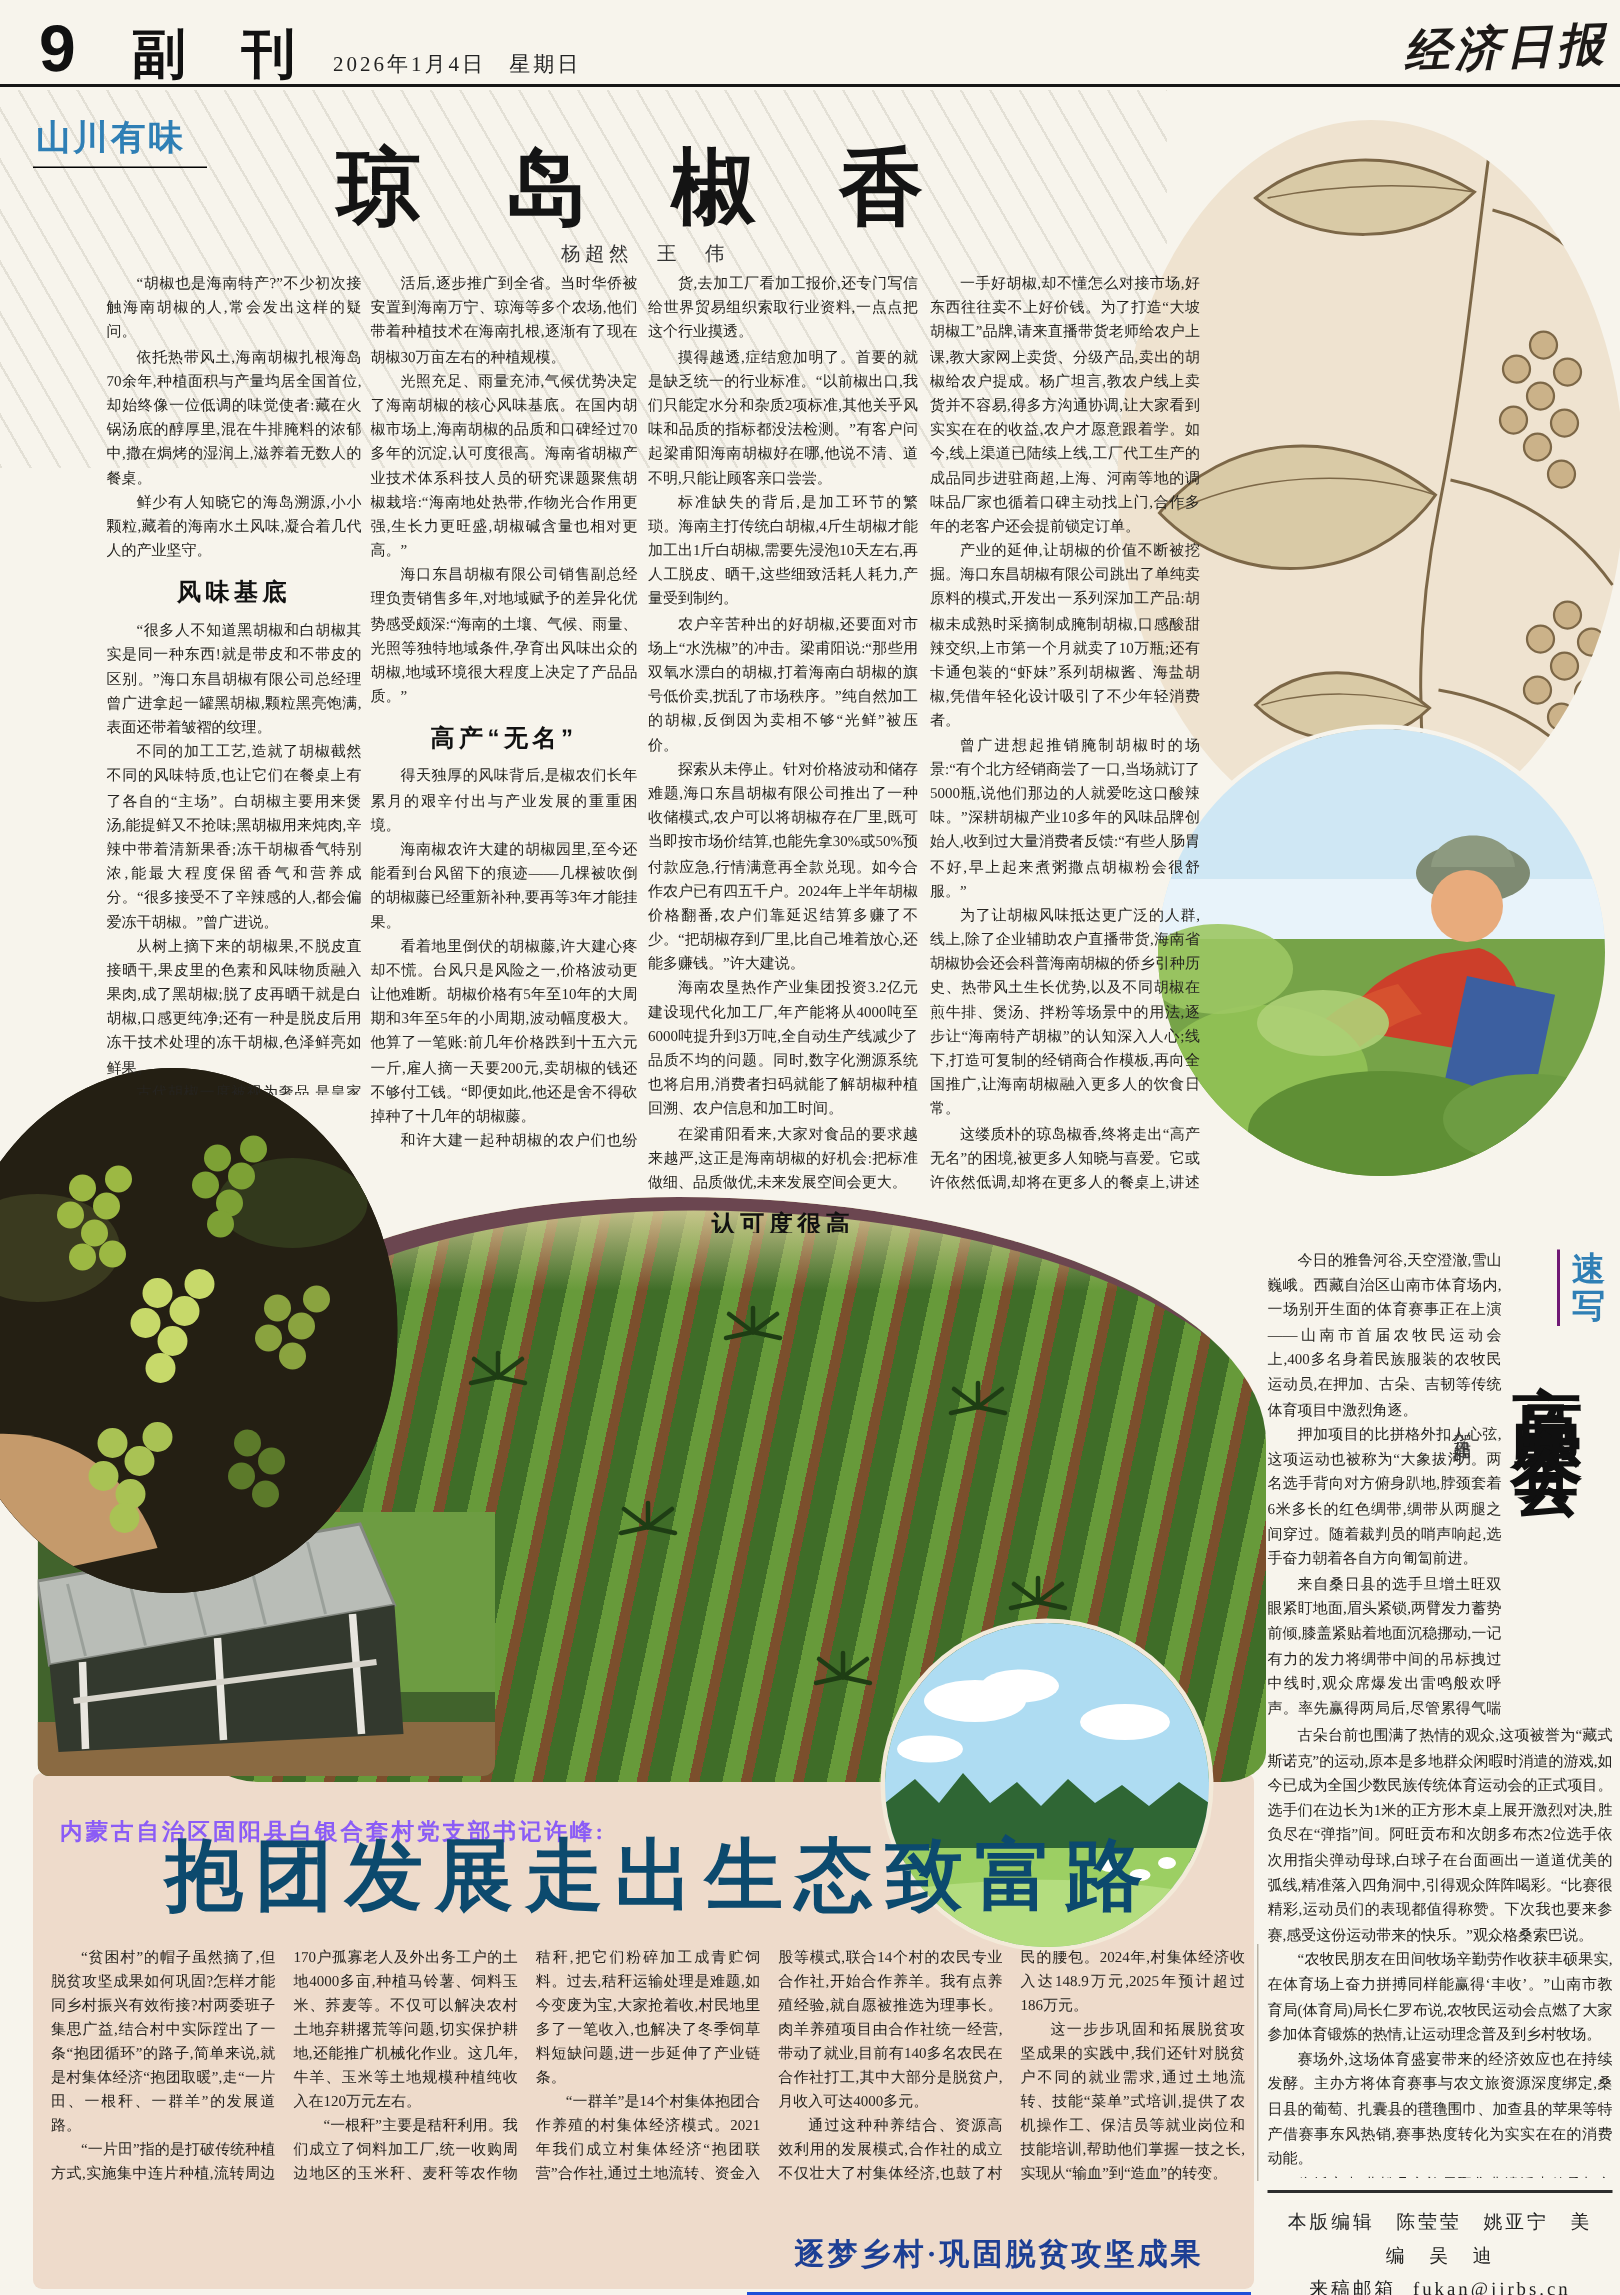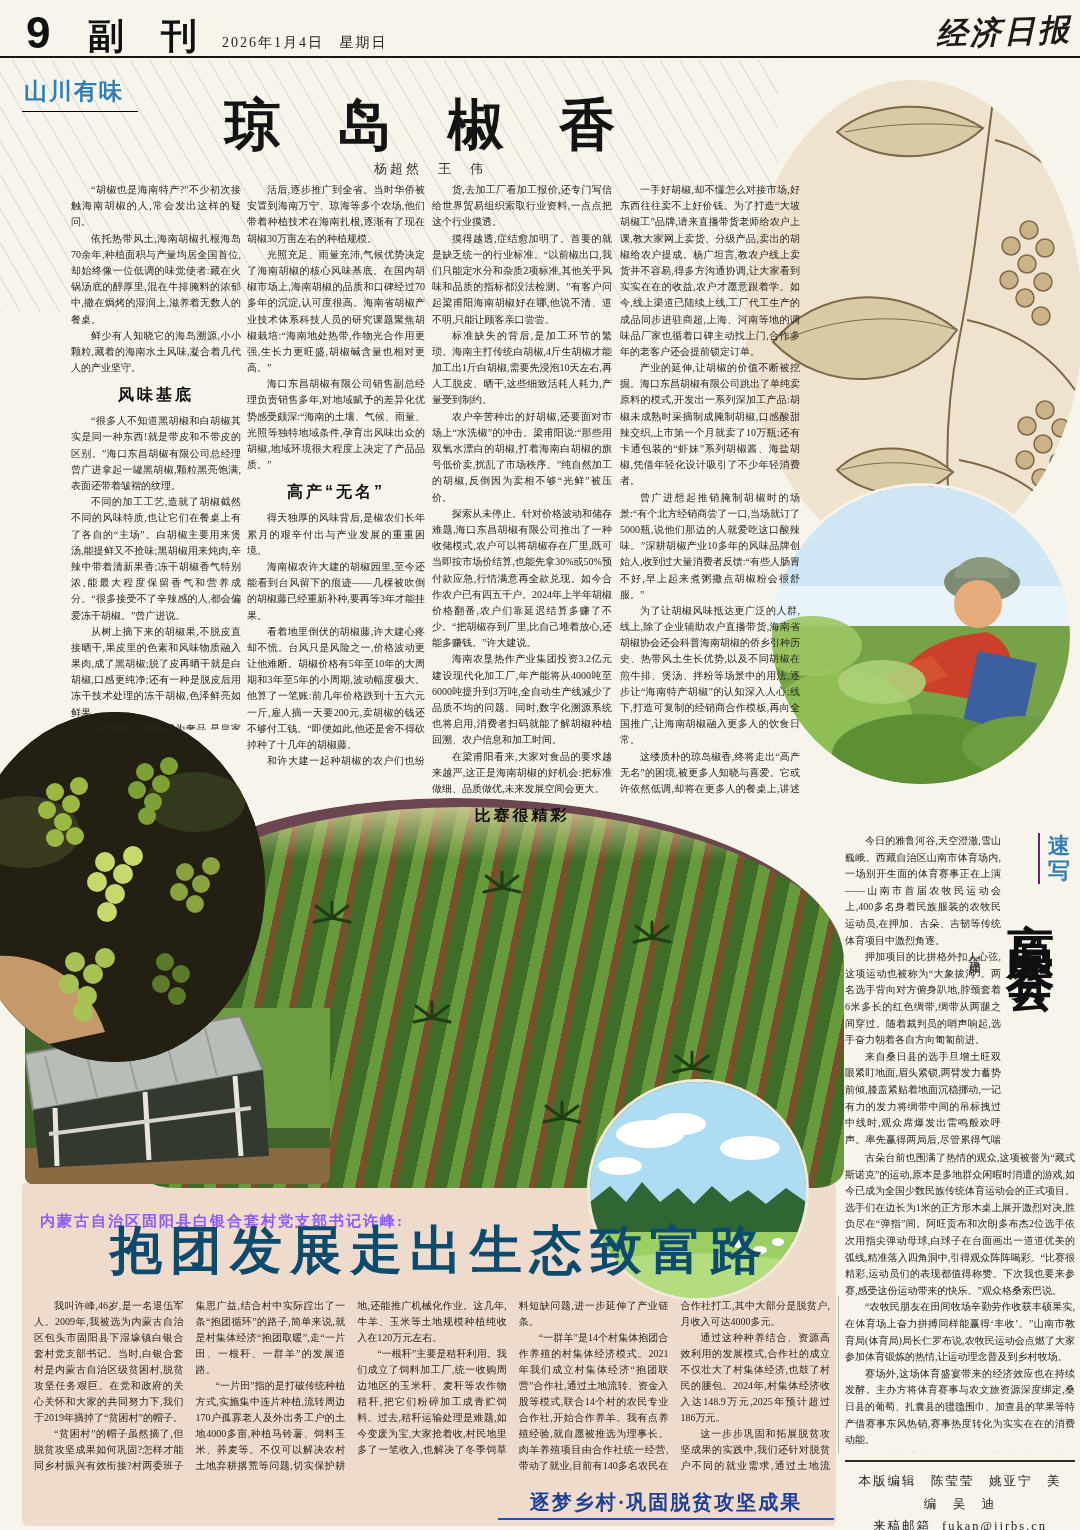--- a/index.html
+++ b/index.html
@@ -62,21 +62,21 @@
   .bottom-panel{position:absolute;left:22px;top:1182px;width:814px;height:344px;background:#eedbcb;border-radius:6px;z-index:1;}
   .kicker{position:absolute;left:40px;top:1212px;width:700px;font:bold 15px "Liberation Serif",serif;color:#8b5cf6;
           letter-spacing:2px;z-index:5;}
   .bottom-headline{position:absolute;left:30px;top:1216px;width:740px;text-align:right;
                    font:bold 52px "Liberation Serif",serif;letter-spacing:8px;color:#0c4a6e;z-index:5;}
   .bottom-cols{position:absolute;left:34px;top:1298px;width:796px;height:188px;z-index:5;
                column-count:5;column-gap:12px;font-size:10px;line-height:1.6;text-align:justify;overflow:hidden;}
   .bottom-cols p{margin:0;text-indent:2em;}
   .banner{position:absolute;left:498px;top:1489px;width:336px;text-align:center;z-index:6;
           font:bold 20px "Liberation Serif",serif;color:#1d3f94;letter-spacing:2px;
-          border-bottom:2px solid #1d4ed8;padding-bottom:2px;}
+          border-bottom:2px solid #1d4ed8;padding-bottom:12px;}
   
   .credits{position:absolute;left:845px;top:1460px;width:230px;z-index:6;}
   .credits .rule{height:2px;background:#2c2c2c;margin-bottom:8px;}
   .credits .line{font:12.5px "Liberation Serif",serif;color:#222;text-align:center;letter-spacing:2px;line-height:1.8;}
   .credits a{color:#222;text-decoration:none;}
 </style>
 </head>
 <body>
 
 <div class="page">
@@ -328,21 +328,21 @@
 
   </div>
   <div class="col" id="col3">
     <p>货,去加工厂看加工报价,还专门写信给世界贸易组织索取行业资料,一点点把这个行业摸透。</p>
     <p>摸得越透,症结愈加明了。首要的就是缺乏统一的行业标准。“以前椒出口,我们只能定水分和杂质2项标准,其他关乎风味和品质的指标都没法检测。”有客户问起梁甫阳海南胡椒好在哪,他说不清、道不明,只能让顾客亲口尝尝。</p>
     <p>标准缺失的背后,是加工环节的繁琐。海南主打传统白胡椒,4斤生胡椒才能加工出1斤白胡椒,需要先浸泡10天左右,再人工脱皮、晒干,这些细致活耗人耗力,产量受到制约。</p>
     <p>农户辛苦种出的好胡椒,还要面对市场上“水洗椒”的冲击。梁甫阳说:“那些用双氧水漂白的胡椒,打着海南白胡椒的旗号低价卖,扰乱了市场秩序。”纯自然加工的胡椒,反倒因为卖相不够“光鲜”被压价。</p>
     <p>探索从未停止。针对价格波动和储存难题,海口东昌胡椒有限公司推出了一种收储模式,农户可以将胡椒存在厂里,既可当即按市场价结算,也能先拿30%或50%预付款应急,行情满意再全款兑现。如今合作农户已有四五千户。2024年上半年胡椒价格翻番,农户们靠延迟结算多赚了不少。“把胡椒存到厂里,比自己堆着放心,还能多赚钱。”许大建说。</p>
     <p>海南农垦热作产业集团投资3.2亿元建设现代化加工厂,年产能将从4000吨至6000吨提升到3万吨,全自动生产线减少了品质不均的问题。同时,数字化溯源系统也将启用,消费者扫码就能了解胡椒种植回溯、农户信息和加工时间。</p>
     <p>在梁甫阳看来,大家对食品的要求越来越严,这正是海南胡椒的好机会:把标准做细、品质做优,未来发展空间会更大。</p>
-    <p class="subhead">比赛很精彩</p>
+    <p class="subhead">认可度很高</p>
 
   </div>
   <div class="col" id="col4">
     <p>一手好胡椒,却不懂怎么对接市场,好东西往往卖不上好价钱。为了打造“大坡胡椒工”品牌,请来直播带货老师给农户上课,教大家网上卖货、分级产品,卖出的胡椒给农户提成。杨广坦言,教农户线上卖货并不容易,得多方沟通协调,让大家看到实实在在的收益,农户才愿意跟着学。如今,线上渠道已陆续上线,工厂代工生产的成品同步进驻商超,上海、河南等地的调味品厂家也循着口碑主动找上门,合作多年的老客户还会提前锁定订单。</p>
     <p>产业的延伸,让胡椒的价值不断被挖掘。海口东昌胡椒有限公司跳出了单纯卖原料的模式,开发出一系列深加工产品:胡椒未成熟时采摘制成腌制胡椒,口感酸甜辣交织,上市第一个月就卖了10万瓶;还有卡通包装的“虾妹”系列胡椒酱、海盐胡椒,凭借年轻化设计吸引了不少年轻消费者。</p>
     <p>曾广进想起推销腌制胡椒时的场景:“有个北方经销商尝了一口,当场就订了5000瓶,说他们那边的人就爱吃这口酸辣味。”深耕胡椒产业10多年的风味品牌创始人,收到过大量消费者反馈:“有些人肠胃不好,早上起来煮粥撒点胡椒粉会很舒服。”</p>
     <p>为了让胡椒风味抵达更广泛的人群,线上,除了企业辅助农户直播带货,海南省胡椒协会还会科普海南胡椒的侨乡引种历史、热带风土生长优势,以及不同胡椒在煎牛排、煲汤、拌粉等场景中的用法,逐步让“海南特产胡椒”的认知深入人心;线下,打造可复制的经销商合作模板,再向全国推广,让海南胡椒融入更多人的饮食日常。</p>
     <p>这缕质朴的琼岛椒香,终将走出“高产无名”的困境,被更多人知晓与喜爱。它或许依然低调,却将在更多人的餐桌上,讲述着海南的风土故事,成为琼岛温润而有力的名片。</p>
   </div>
 
@@ -360,21 +360,20 @@
     <p>赛场外,这场体育盛宴带来的经济效应也在持续发酵。主办方将体育赛事与农文旅资源深度绑定,桑日县的葡萄、扎囊县的氆氇围巾、加查县的苹果等特产借赛事东风热销,赛事热度转化为实实在在的消费动能。</p>
     <p>依托赛事,曲松县文旅局聚焦非遗活态传承与文旅资源,通过文艺演出、非遗产品展销、直播带货搅起了多维度推介。曲松县文旅局副局长丹增玉珍热情地向游客介绍:“跟着赛事游曲松,拉加里王宫、邛多江草原、色乡温泉等历史文化与自然风光串联成线,等着您深度体验。”众多游客纷纷表达了意愿,计划在这片高原上留下自己的足迹。</p>
 
   </div>
   <div class="vdivider"></div>
 
   <div class="bottom-panel"></div>
   <div class="kicker">内蒙古自治区固阳县白银合套村党支部书记许峰:</div>
   <div class="bottom-headline">抱团发展走出生态致富路</div>
   <div class="bottom-cols">
-    <p>我叫许峰,46岁,是一名退伍军人。2009年,我被选为内蒙古自治区包头市固阳县下湿壕镇白银合套村党支部书记。当时,白银合套村是内蒙古自治区级贫困村,脱贫攻坚任务艰巨。在党和政府的关心关怀和大家的共同努力下,我们于2019年摘掉了“贫困村”的帽子。</p>
     <p>“贫困村”的帽子虽然摘了,但脱贫攻坚成果如何巩固?怎样才能同乡村振兴有效衔接?村两委班子集思广益,结合村中实际蹚出了一条“抱团循环”的路子,简单来说,就是村集体经济“抱团取暖”,走“一片田、一根秆、一群羊”的发展道路。</p>
     <p>“一片田”指的是打破传统种植方式,实施集中连片种植,流转周边170户孤寡老人及外出务工户的土地4000多亩,种植马铃薯、饲料玉米、荞麦等。不仅可以解决农村土地弃耕撂荒等问题,切实保护耕地,还能推广机械化作业。这几年,牛羊、玉米等土地规模种植纯收入在120万元左右。</p>
     <p>“一根秆”主要是秸秆利用。我们成立了饲料加工厂,统一收购周边地区的玉米秆、麦秆等农作物秸秆,把它们粉碎加工成青贮饲料。过去,秸秆运输处理是难题,如今变废为宝,大家抢着收,村民地里多了一笔收入,也解决了冬季饲草料短缺问题,进一步延伸了产业链条。</p>
     <p>“一群羊”是14个村集体抱团合作养殖的村集体经济模式。2021年我们成立村集体经济“抱团联营”合作社,通过土地流转、资金入股等模式,联合14个村的农民专业合作社,开始合作养羊。我有点养殖经验,就自愿被推选为理事长。肉羊养殖项目由合作社统一经营,带动了就业,目前有140多名农民在合作社打工,其中大部分是脱贫户,月收入可达4000多元。</p>
     <p>通过这种种养结合、资源高效利用的发展模式,合作社的成立不仅壮大了村集体经济,也鼓了村民的腰包。2024年,村集体经济收入达148.9万元,2025年预计超过186万元。</p>
     <p>这一步步巩固和拓展脱贫攻坚成果的实践中,我们还针对脱贫户不同的就业需求,通过土地流转、技能“菜单”式培训,提供了农机操作工、保洁员等就业岗位和技能培训,帮助他们掌握一技之长,实现从“输血”到“造血”的转变。</p>
 
   </div>
   <div class="banner">逐梦乡村·巩固脱贫攻坚成果</div>
 

